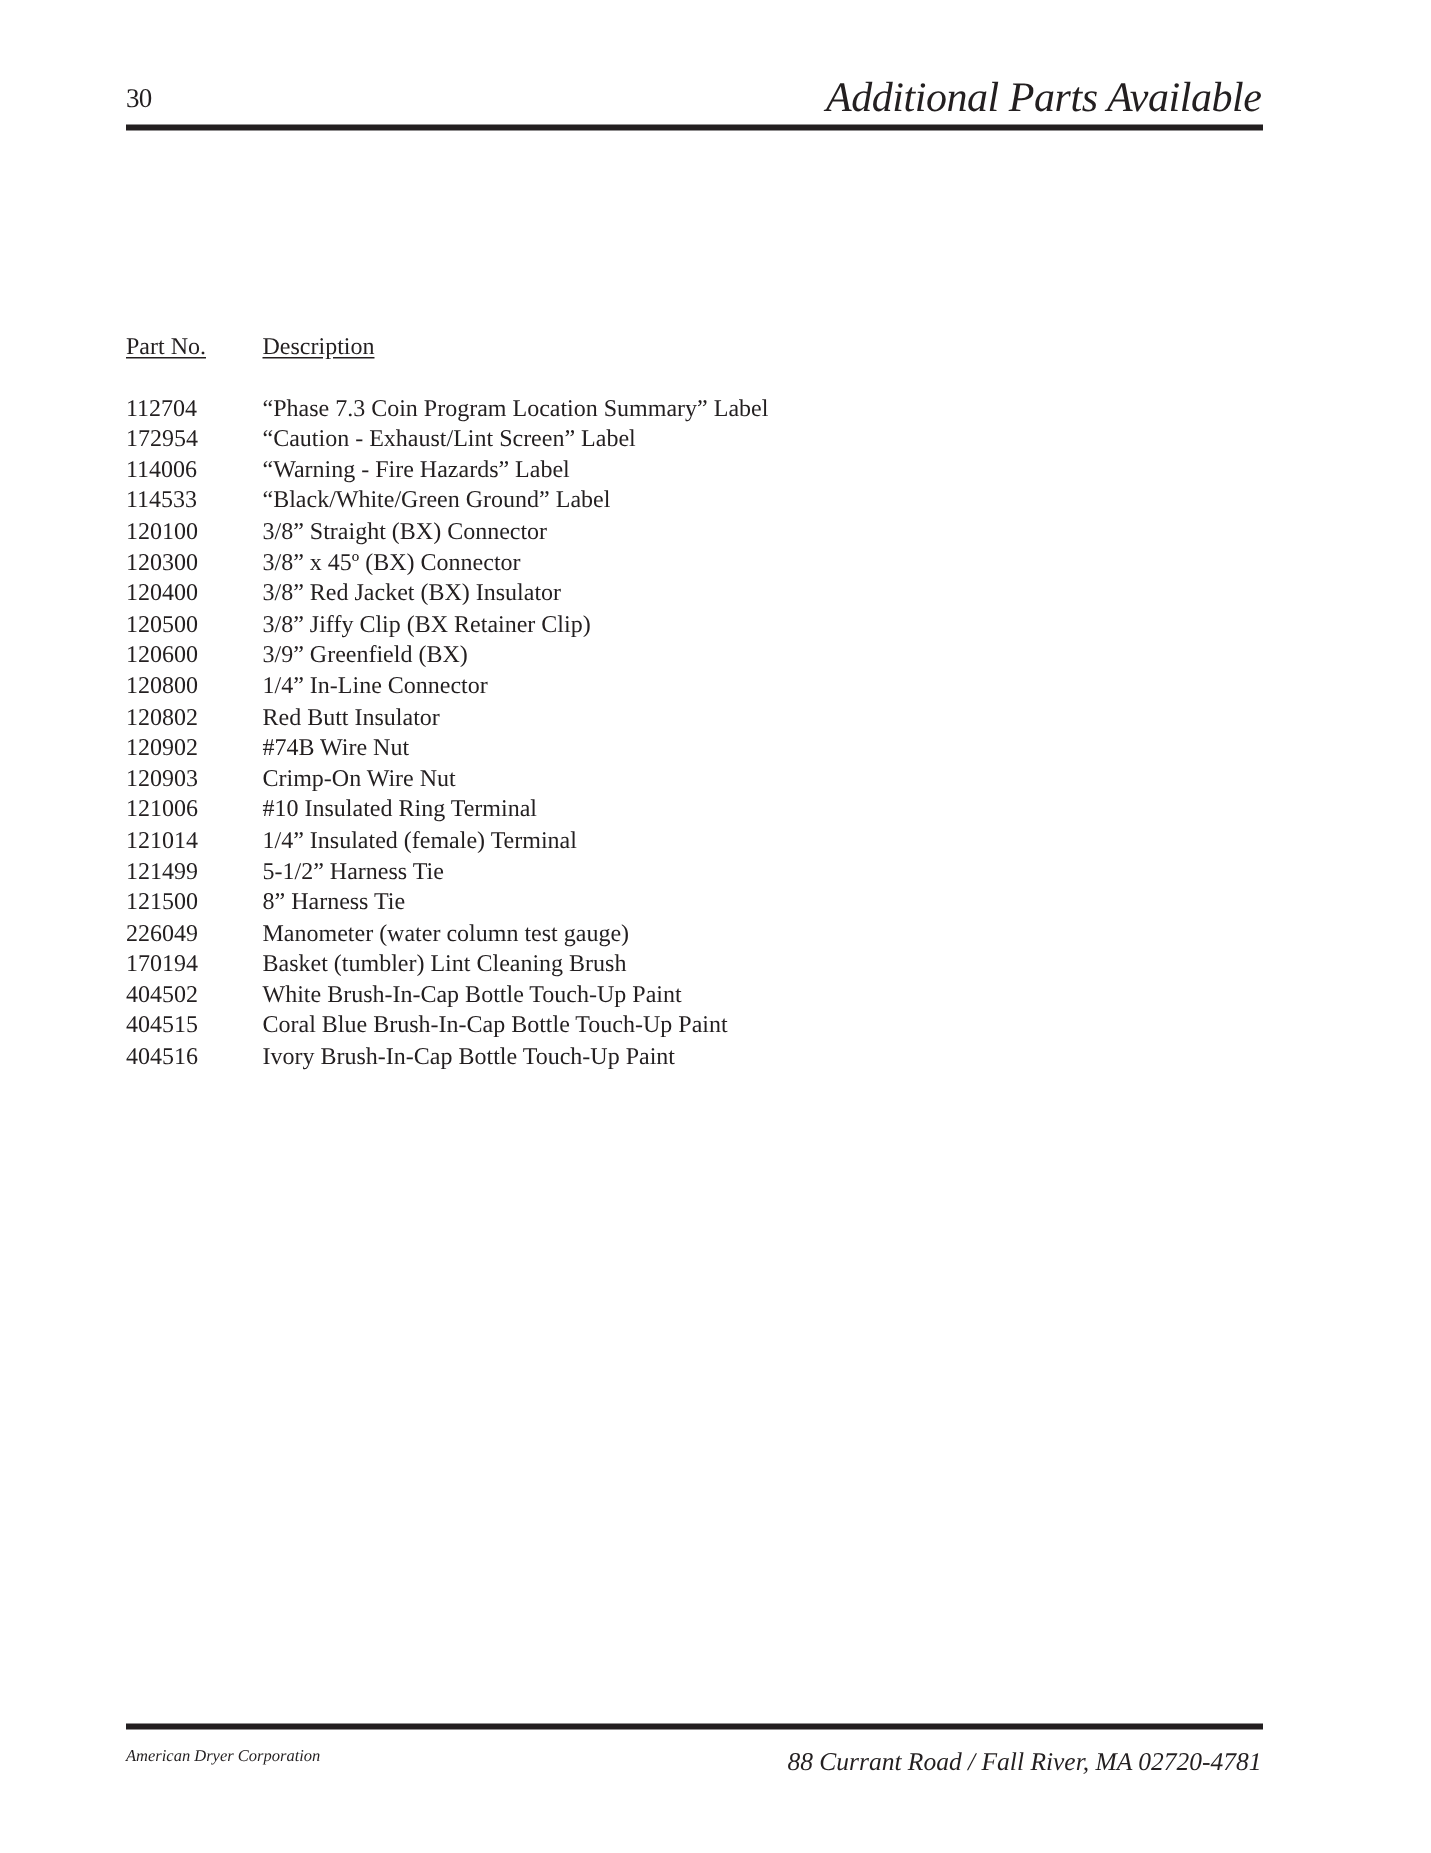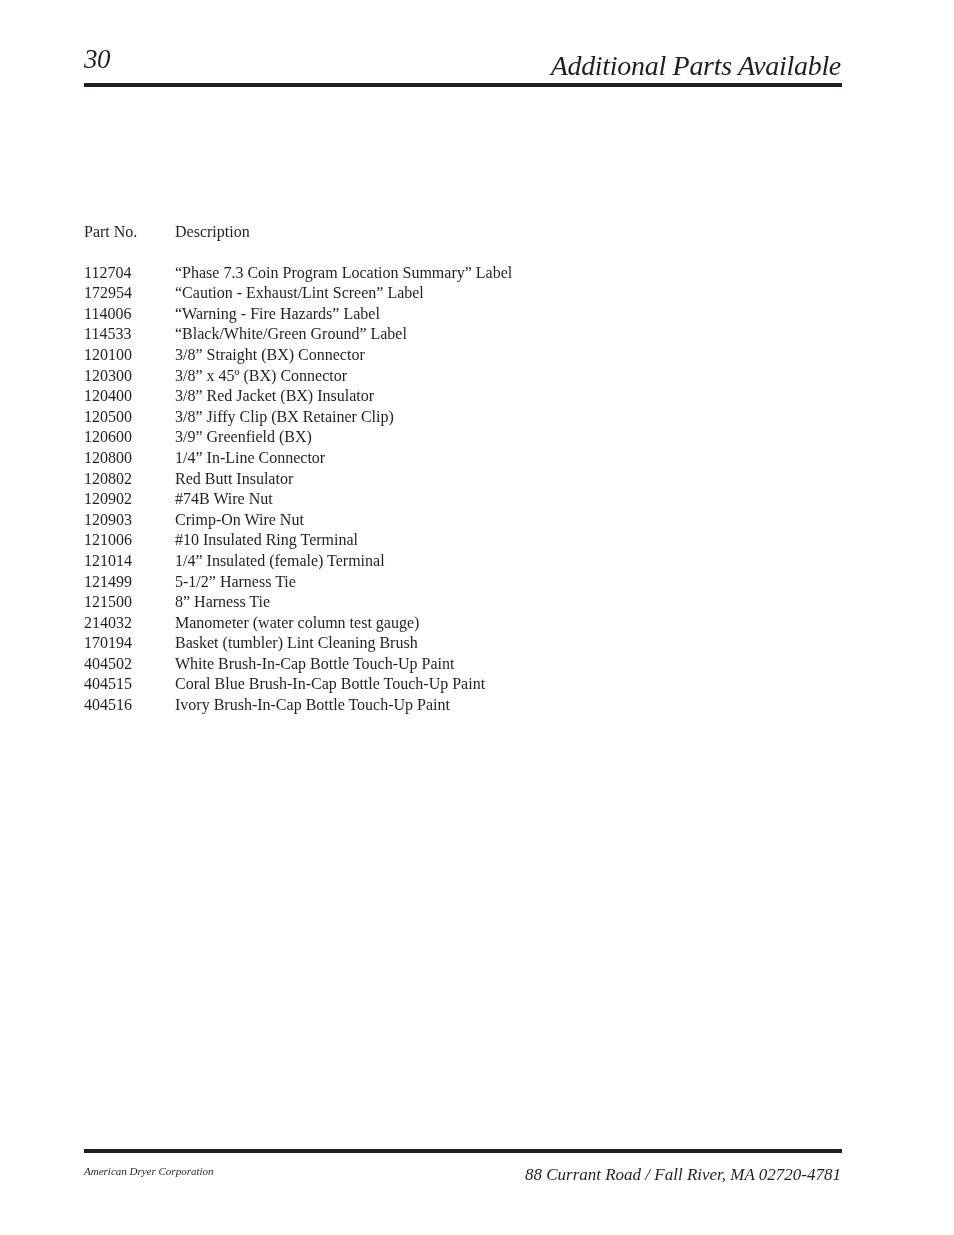--- a/index.html
+++ b/index.html
@@ -11,23 +11,22 @@
       width: 954px;
       height: 1235px;
       position: relative;
       overflow: hidden;
       font-family: "Liberation Serif", "DejaVu Serif", serif;
       color: #231f20;
     }
     .page-number {
       position: absolute;
       left: 84px;
-      top: 46px;
-      font-size: 27px;
-      font-style: italic;
+      top: 56px;
+      font-size: 18px;
       line-height: 1;
       letter-spacing: -0.5px;
     }
     .page-title {
       position: absolute;
       right: 113px;
       top: 52px;
       font-size: 28px;
       font-style: italic;
       line-height: 1;
@@ -58,20 +57,21 @@
     .header-row {
       margin-bottom: 20px;
     }
     .col-part {
       width: 91px;
     }
     .col-desc {
       flex: 0 0 auto;
     }
     .header-row span {
+      text-decoration: underline;
       text-underline-offset: 2px;
     }
 
     .footer-left {
       position: absolute;
       left: 84px;
       top: 1165px;
       font-size: 11px;
       font-style: italic;
       line-height: 1.2;
@@ -162,21 +162,21 @@
     </div>
   <div class="row">
       <div class="col-part">121499</div>
       <div class="col-desc">5-1/2” Harness Tie</div>
     </div>
   <div class="row">
       <div class="col-part">121500</div>
       <div class="col-desc">8” Harness Tie</div>
     </div>
   <div class="row">
-      <div class="col-part">214032</div>
+      <div class="col-part">226049</div>
       <div class="col-desc">Manometer (water column test gauge)</div>
     </div>
   <div class="row">
       <div class="col-part">170194</div>
       <div class="col-desc">Basket (tumbler) Lint Cleaning Brush</div>
     </div>
   <div class="row">
       <div class="col-part">404502</div>
       <div class="col-desc">White Brush-In-Cap Bottle Touch-Up Paint</div>
     </div>

